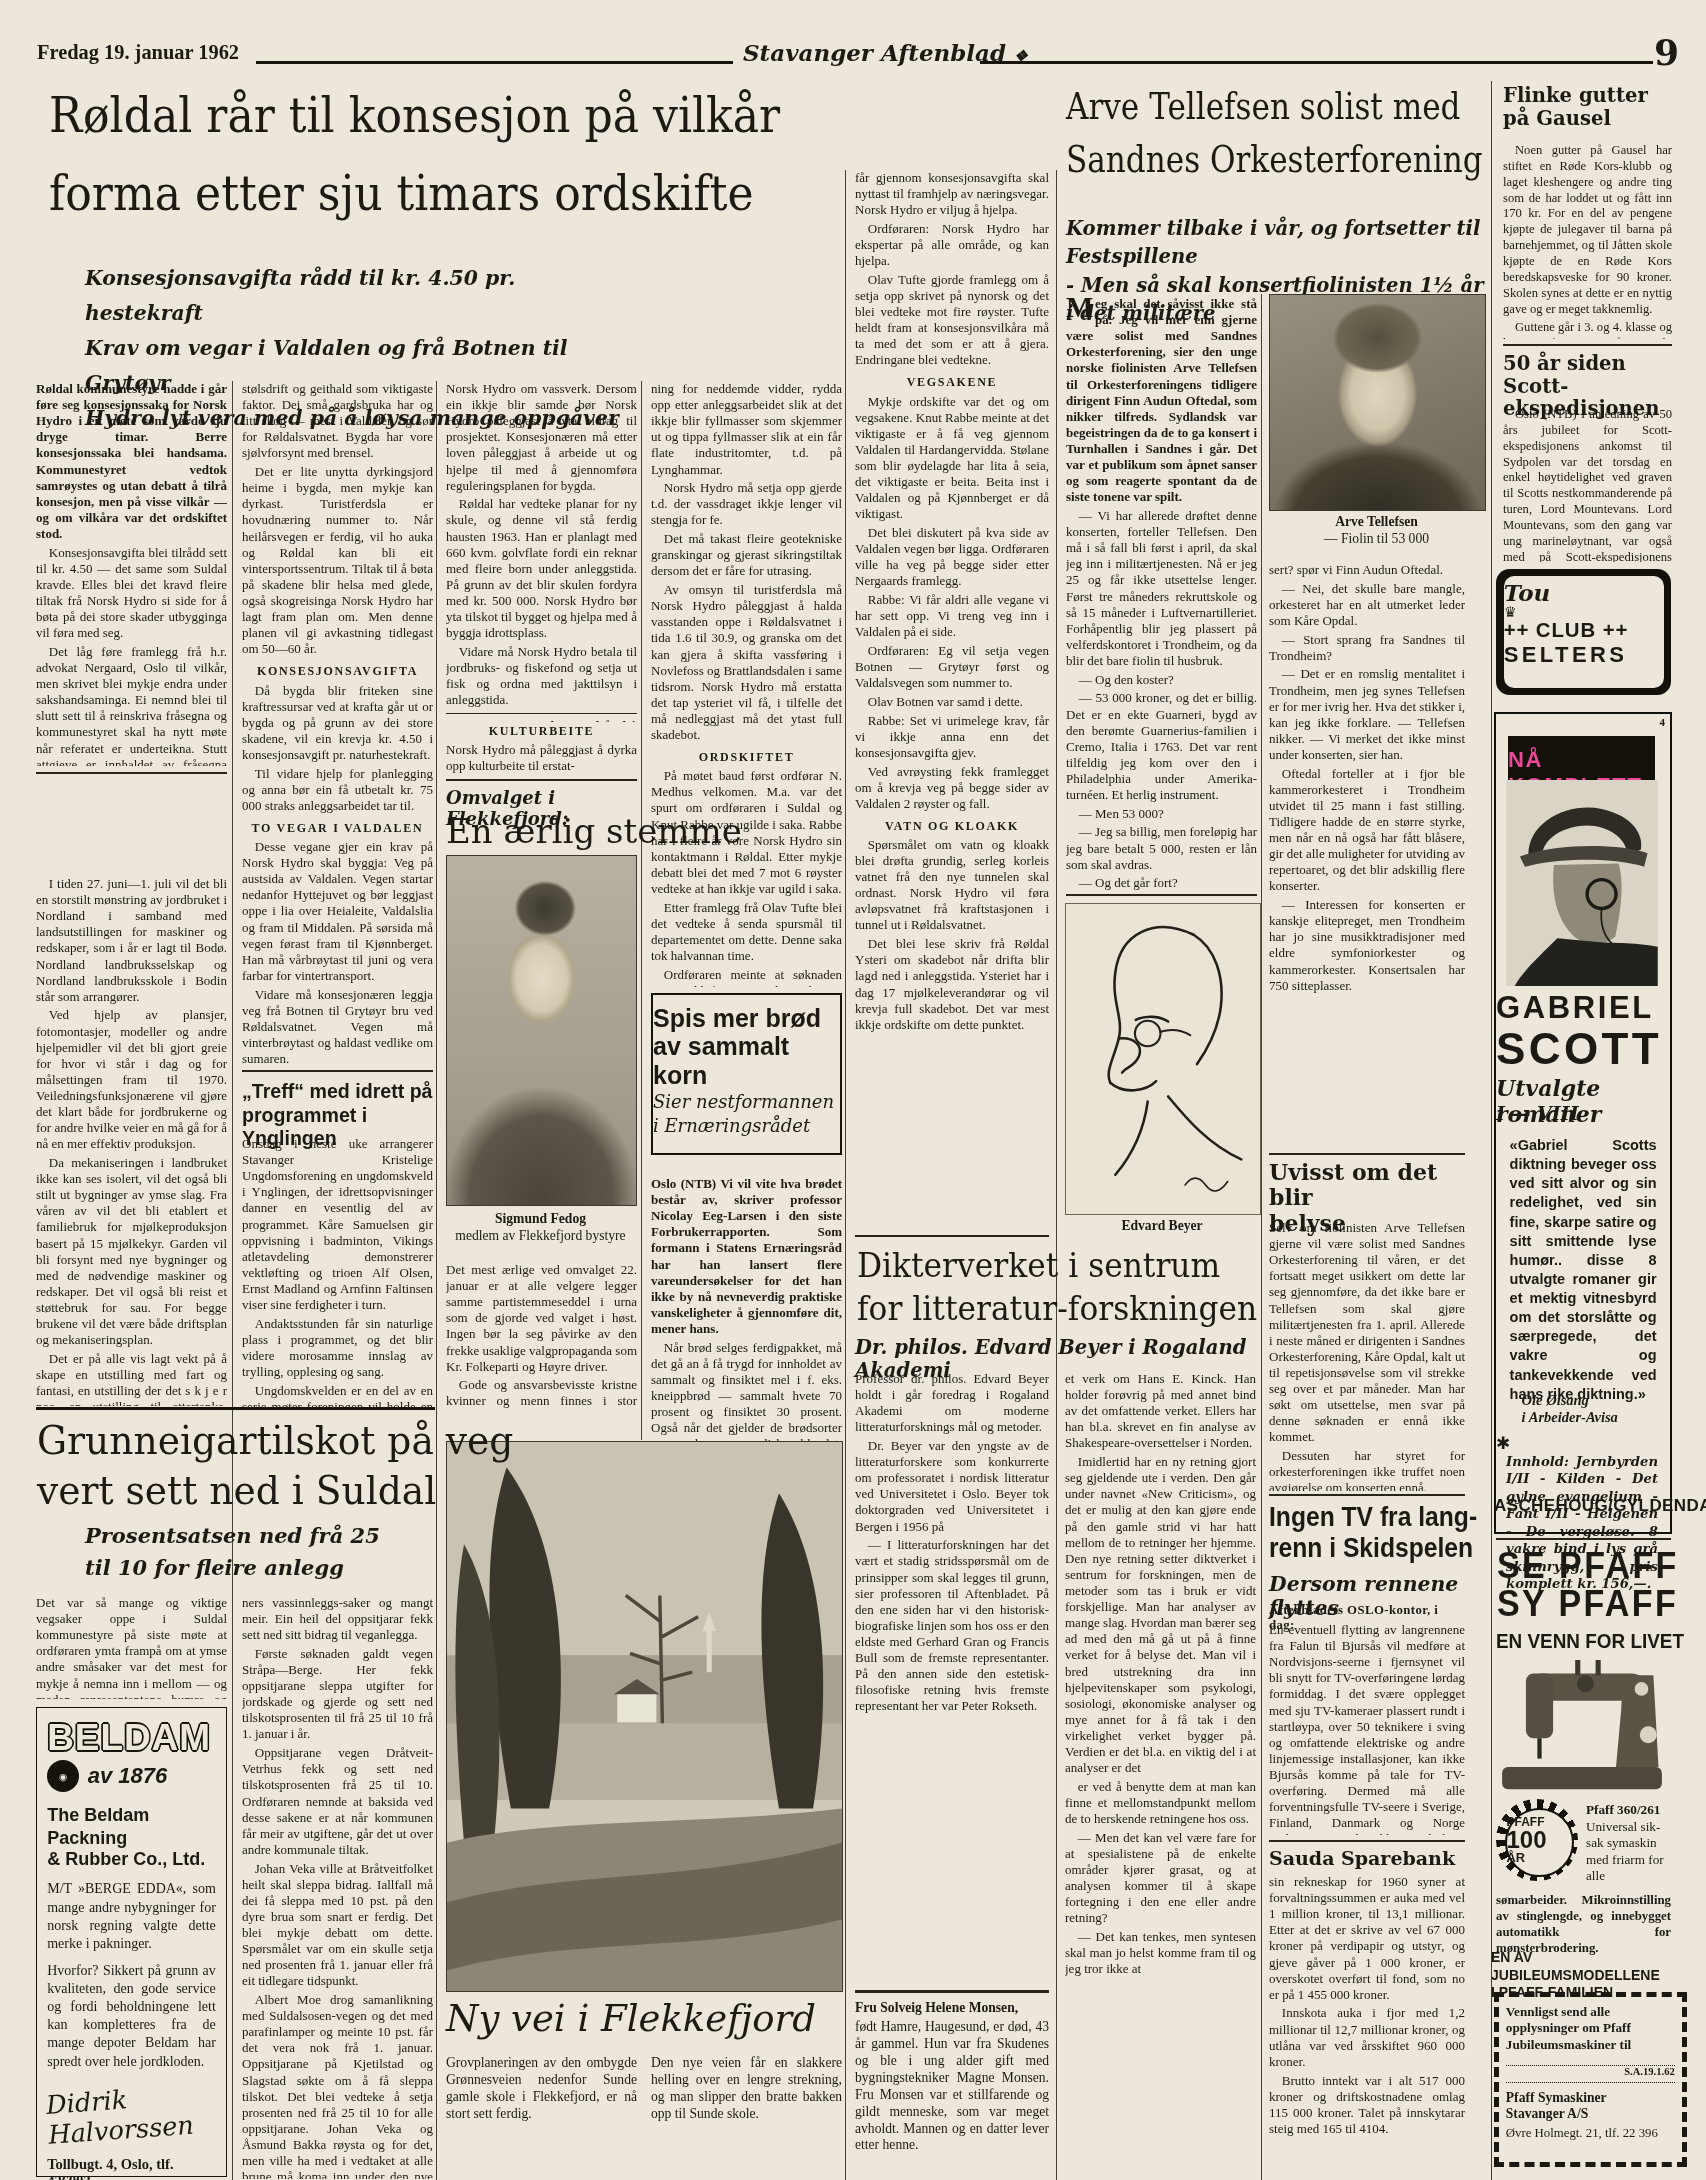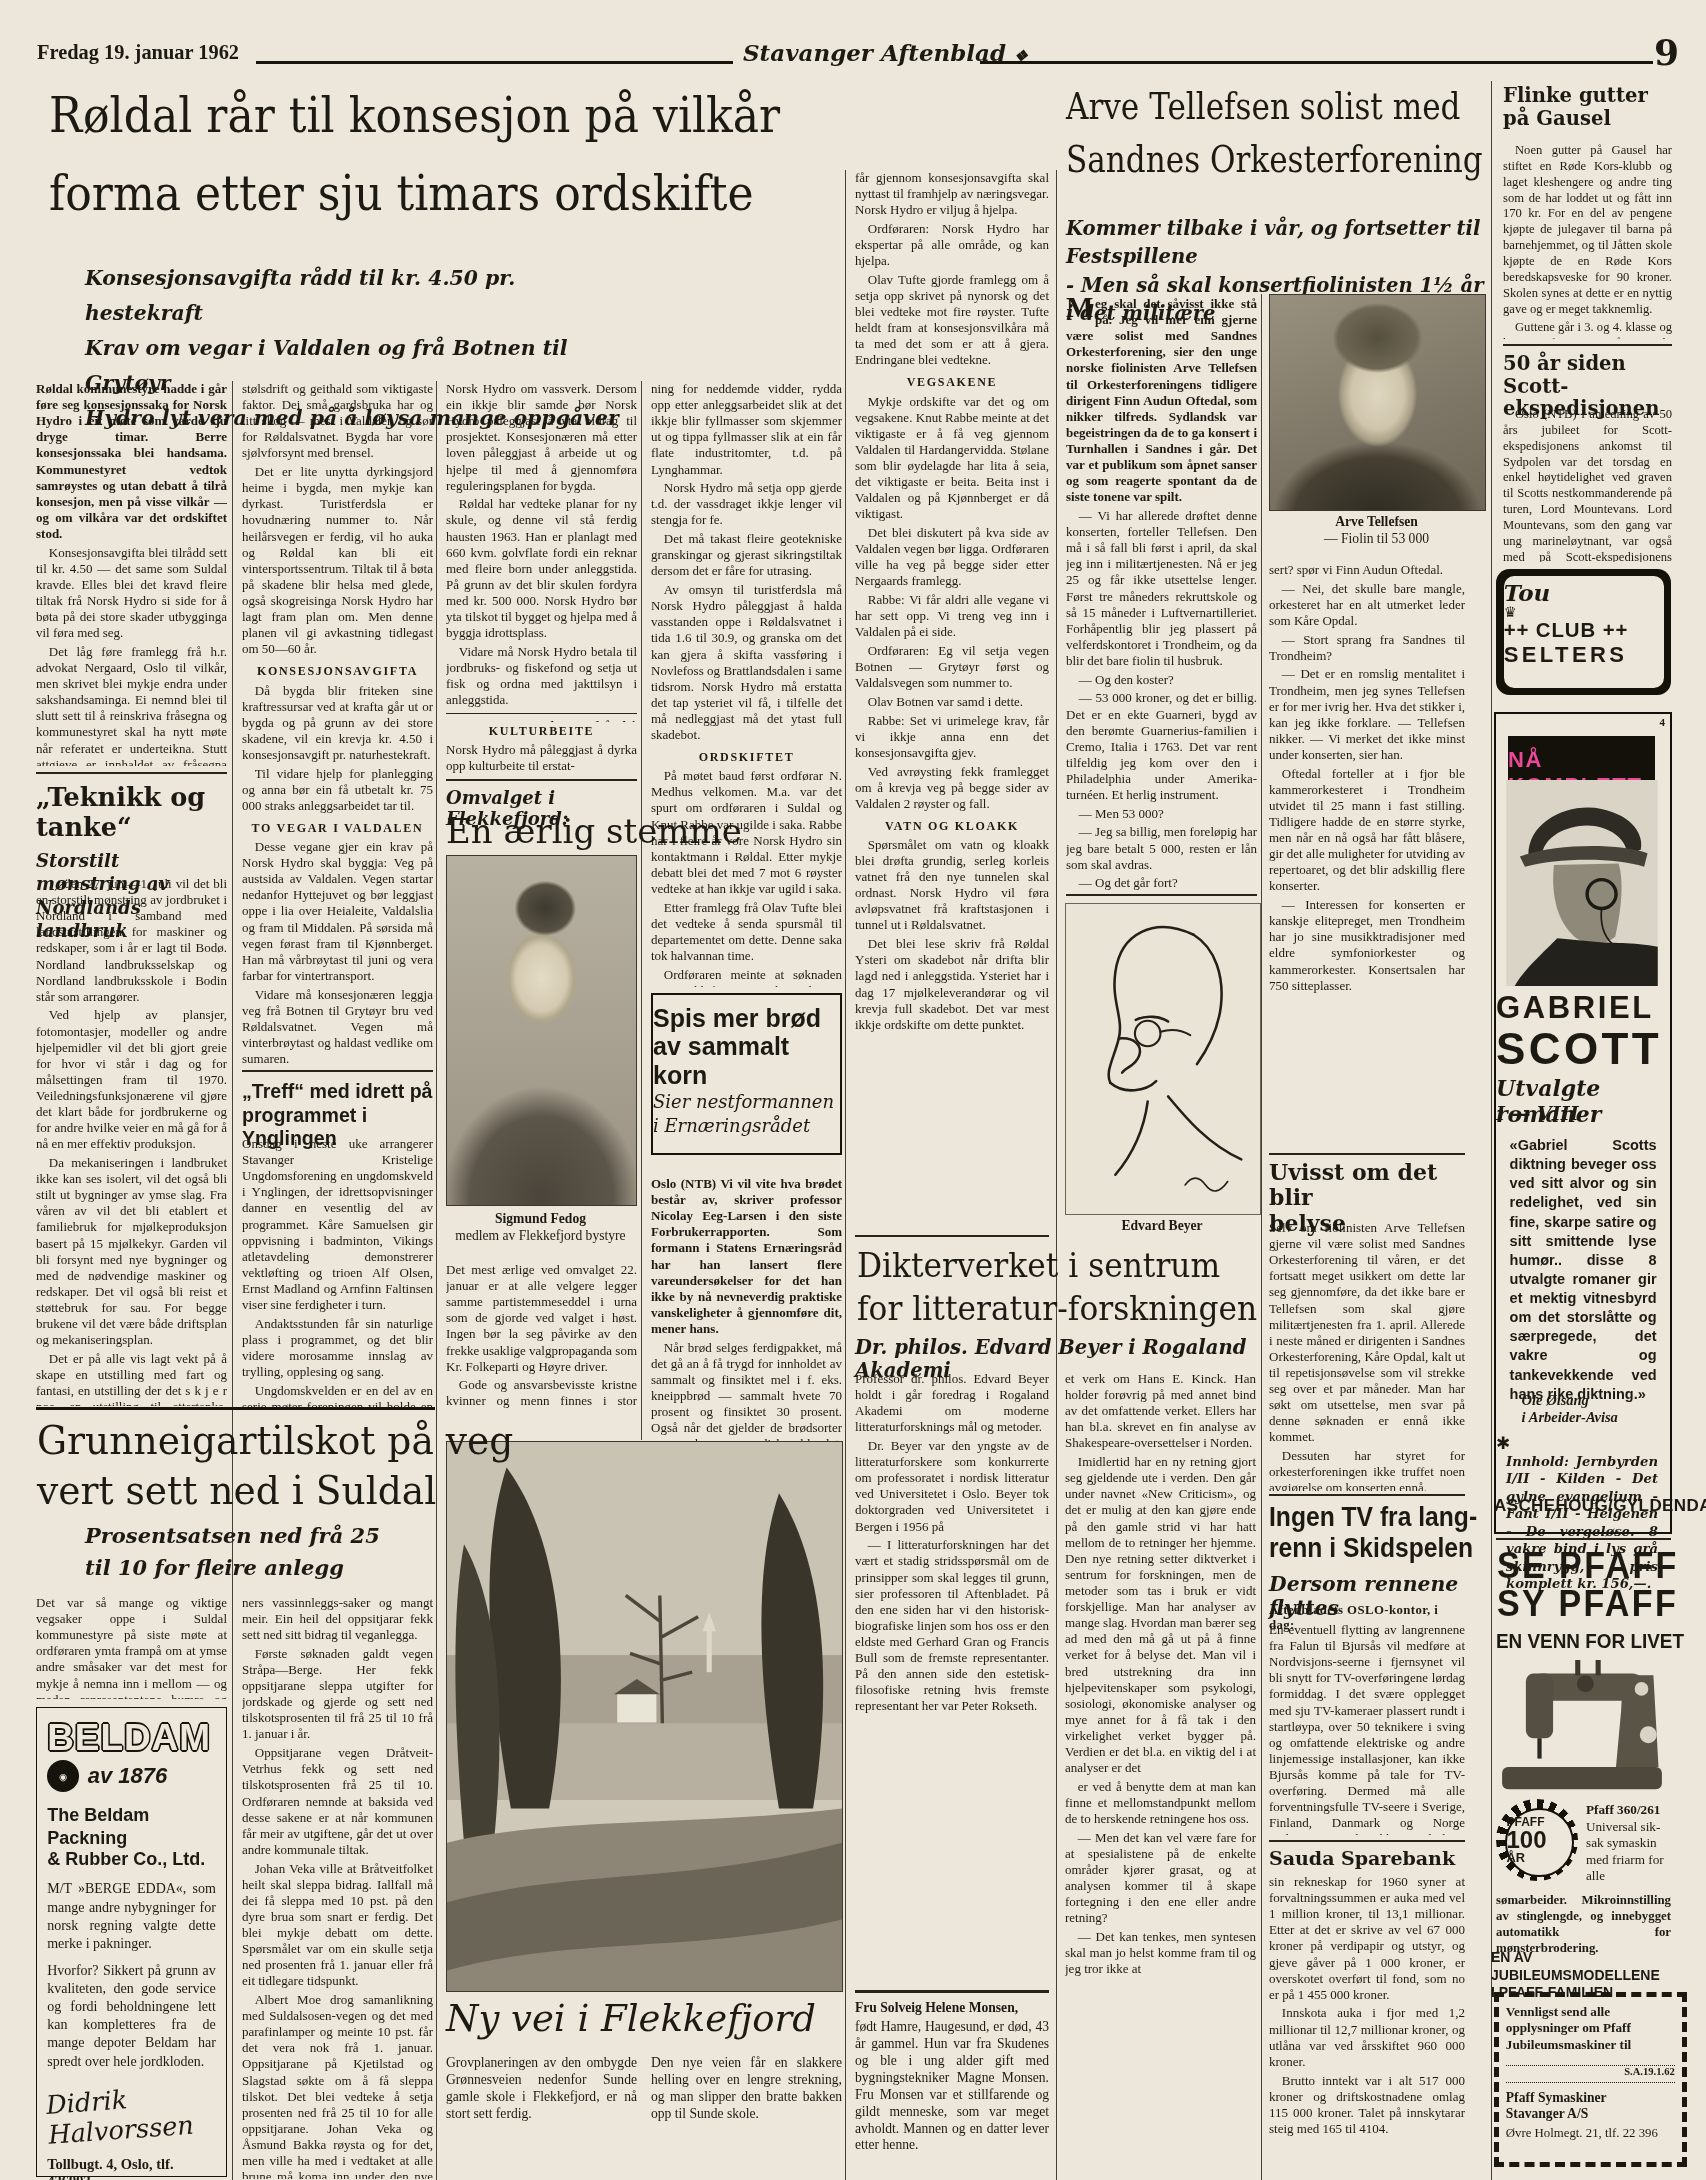--- a/index.html
+++ b/index.html
@@ -56,27 +56,20 @@
   <div class="vr" style="left:1491px;top:81px;height:2100px;"></div>
 
   <div class="flow" style="left:36px;top:381px;width:191px;height:385px;">
     <p class="np" style="font-weight:bold;">Røldal kommunestyre hadde i går føre seg konsesjonssaka for Norsk Hydro i eit møte som varde sju dryge timar. Berre konsesjonssaka blei handsama. Kommunestyret vedtok samrøystes og utan debatt å tilrå konsesjon, men på visse vilkår — og om vilkåra var det ordskiftet stod.</p>
     <p>Konsesjonsavgifta blei tilrådd sett til kr. 4.50 — det same som Suldal kravde. Elles blei det kravd fleire tiltak frå Norsk Hydro si side for å bøta på dei store skader utbygginga vil føra med seg.</p>
     <p>Det låg føre framlegg frå h.r. advokat Nergaard, Oslo til vilkår, men skrivet blei mykje endra under sakshandsaminga. Ei nemnd blei til slutt sett til å reinskriva fråsegna og kommunestyret skal ha nytt møte når referatet er underteikna. Stutt attgjeve er innhaldet av fråsegna kommunestyret sette opp:</p>
 
   </div>
 
   <div class="hr" style="left:36px;top:772px;width:191px;"></div>
-  <div class="abs" style="left:36px;top:782px;width:191px;">
-    <div class="ctr" style="font-size:25.6px;font-weight:bold;font-family:'DejaVu Serif',serif;">„Teknikk og tanke“</div>
-    <div class="ctr ital" style="font-size:18px;line-height:1.3;margin-top:6.8px;font-weight:bold;font-family:'DejaVu Serif',serif;">
-      <div>Storstilt mønstring av</div>
-      <div>Nordlands landbruk</div>
-    </div>
-  </div>
   <div class="flow" style="left:36px;top:876px;width:191px;height:530px;">
     <p>I tiden 27. juni—1. juli vil det bli en storstilt mønstring av jordbruket i Nordland i samband med landsutstillingen for maskiner og redskaper, som i år er lagt til Bodø. Nordland landbruksselskap og Nordland landbruksskole i Bodin står som arrangører.</p>
     <p>Ved hjelp av plansjer, fotomontasjer, modeller og andre hjelpemidler vil det bli gjort greie for hvor vi står i dag og for målsettingen fram til 1970. Veiledningsfunksjonærene vil gjøre det klart både for jordbrukerne og for andre hvilke veier en må gå for å nå en mer effektiv produksjon.</p>
     <p>Da mekaniseringen i landbruket ikke kan ses isolert, vil det også bli stilt ut bygninger av ymse slag. Fra våren av vil det bli etablert et familiebruk for mjølkeproduksjon basert på 15 mjølkekyr. Garden vil bli forsynt med nye bygninger og med de nødvendige maskiner og redskaper. Det vil også bli reist et støttebruk for sau. For begge brukene vil det være både driftsplan og mekaniseringsplan.</p>
     <p>Det er på alle vis lagt vekt på å skape en utstilling med fart og fantasi, en utstilling der det s k j e r noe, en utstilling til ettertanke. Mottoet er forresten »Teknikk og tanke«.</p>
   </div>
 
   <div class="flow" style="left:242px;top:381px;width:191px;height:683px;">
     <p class="np">stølsdrift og geithald som viktigaste faktor. Dei små gardsbruka har og litt skog — mest i Valdalen og sør for Røldalsvatnet. Bygda har vore sjølvforsynt med brensel.</p>
     <p>Det er lite unytta dyrkingsjord heime i bygda, men mykje kan dyrkast. Turistferdsla er hovudnæring nummer to. Når heilårsvegen er ferdig, vil ho auka og Røldal kan bli eit vintersportssentrum. Tiltak til å bøta på skadene blir helsa med glede, også skogreisinga Norsk Hydro har lagt fram plan om. Men denne planen vil gi avkastning tidlegast om 50—60 år.</p>

